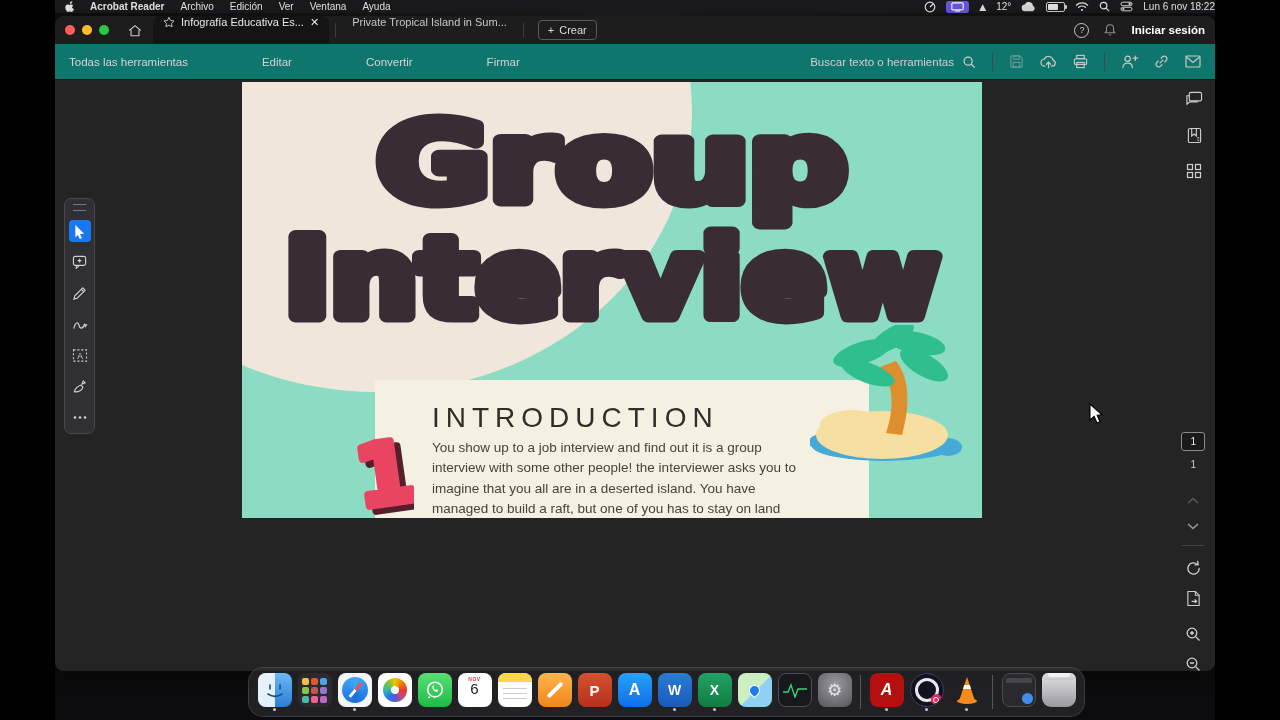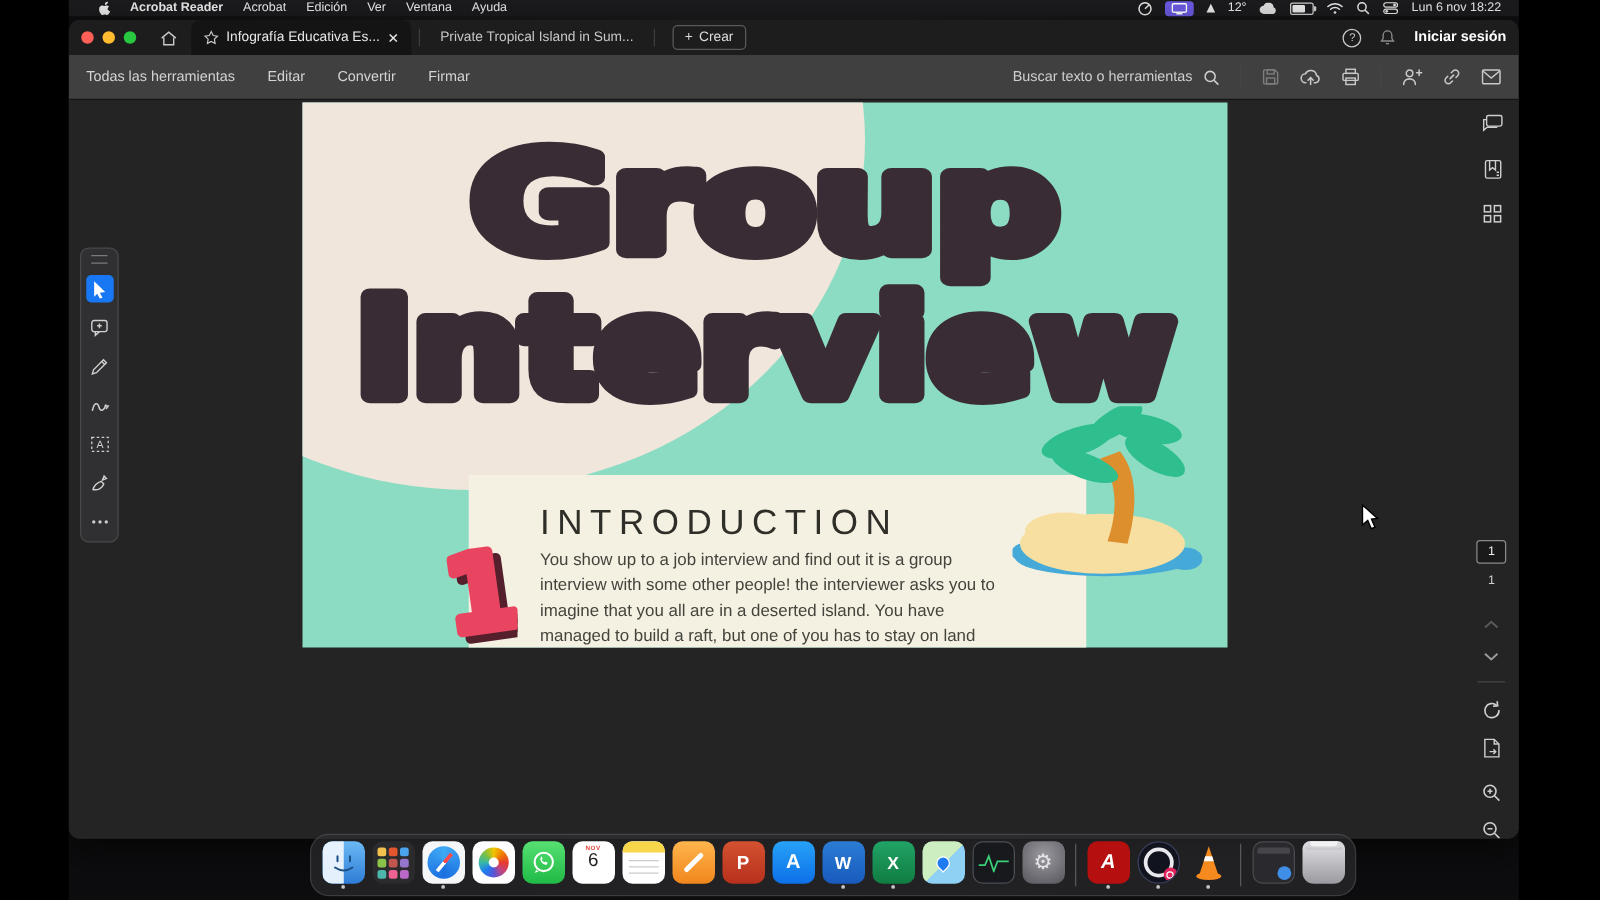--- a/index.html
+++ b/index.html
@@ -1,49 +1,49 @@
 <!DOCTYPE html>
 <html><head>
 <meta charset="utf-8">
 <style>
   html,body{margin:0;padding:0;background:#000;width:1280px;height:720px;overflow:hidden;
     font-family:"Liberation Sans",sans-serif;-webkit-font-smoothing:antialiased;}
   .screen{position:absolute;left:55px;top:0;width:1160px;height:720px;
     background:radial-gradient(ellipse at 50% 10%, #1d1d1f, #0d0d0f 75%);}
   
   .menubar{position:absolute;left:0;top:0;width:100%;height:13px;background:#1b1b1d;
-    display:flex;align-items:center;color:#e9e9e9;font-size:10px;padding:0 14px;box-sizing:border-box;gap:0;}
+    display:flex;align-items:center;color:#e9e9e9;font-size:10px;padding:0 0;box-sizing:border-box;gap:0;}
   .menubar .mi{padding:0 8px;white-space:nowrap;}
   .menubar .app{font-weight:bold;}
   .mb-right{margin-left:auto;display:flex;align-items:center;gap:10px;}
   .sicon{display:inline-flex;align-items:center;justify-content:center;color:#e9e9e9;}
   .mirror-active{background:#6a5ae0;border-radius:3px;padding:1px 5px;}
   .battery{width:17px;height:8px;border:1px solid #cfcfcf;border-radius:2px;position:relative;}
   .battery::before{content:"";position:absolute;left:1px;top:1px;bottom:1px;width:60%;background:#e9e9e9;border-radius:1px;}
   .battery::after{content:"";position:absolute;right:-3px;top:2px;width:2px;height:4px;background:#cfcfcf;border-radius:0 1px 1px 0;}
   
   .window{position:absolute;left:0;top:16px;width:1160px;height:655px;background:#232323;
     border-radius:9px;overflow:hidden;box-shadow:0 10px 30px rgba(0,0,0,.6);}
   .tabbar{height:28px;background:#1d1d1d;display:flex;align-items:center;padding:0 10px;gap:6px;}
   .lights{display:flex;gap:7px;margin-right:8px;}
   .light{width:10px;height:10px;border-radius:50%;}
   .l-red{background:#ff5f57}.l-yellow{background:#febc2e}.l-green{background:#28c840}
   .tb-icon{color:#bfbfbf;display:flex;align-items:center;padding:0 5px;}
-  .tab{height:28px;display:flex;align-items:center;gap:6px;padding:0 10px;font-size:11px;color:#c7c7c7;max-width:170px;white-space:nowrap;overflow:hidden;}
+  .tab{height:28px;display:flex;align-items:flex-start;gap:6px;padding:0 10px;font-size:11px;color:#c7c7c7;max-width:170px;white-space:nowrap;overflow:hidden;}
   .tab.active{background:#141414;color:#e8e8e8;border-radius:7px 7px 0 0;}
   .tabdiv{width:1px;height:14px;background:#3d3d3d;}
   .crear{display:flex;align-items:center;gap:5px;border:1px solid #5a5a5a;border-radius:4px;
     color:#dcdcdc;font-size:11px;padding:3px 9px;margin-left:8px;}
   .tb-right{margin-left:auto;display:flex;align-items:center;gap:14px;color:#c9c9c9;}
   .qmark{width:13px;height:13px;border:1px solid #c9c9c9;border-radius:50%;font-size:9px;
     display:flex;align-items:center;justify-content:center;}
   .signin{font-size:11.5px;font-weight:bold;color:#fff;}
   
-  .toolbar{height:35px;background:#404040;border-bottom:1px solid #151515;display:flex;align-items:center;
-    padding:0 14px;color:#d4d4d4;font-size:11.5px;}
+  .toolbar{height:35px;background:#0f766e;border-bottom:1px solid #151515;display:flex;align-items:center;
+    padding:0 14px;color:#d4d4d4;font-size:11.5px;gap:48px;}
   .toolbar .titem{margin-right:26px;white-space:nowrap;}
   .tool-right{margin-left:auto;display:flex;align-items:center;gap:16px;}
   .search-lbl{color:#cfcfcf;display:flex;align-items:center;gap:8px;margin-left:16px;}
   .vdiv{width:1px;height:18px;background:#454545;}
   .ticon{display:flex;align-items:center;}
   .dim{opacity:.45;}
   
   .content{position:relative;height:591px;background:#242424;overflow:hidden;}
   
   .lrail{position:absolute;left:9px;top:118px;width:29px;background:#303032;border:1px solid #48484a;
@@ -132,21 +132,21 @@
 <div class="screen">
 
   <div class="menubar">
     <span class="mi sicon">
       <svg width="11" height="12" viewBox="0 0 16 18" fill="#e9e9e9">
         <path d="M10.3 4.4c.9-.1 2-.7 2.6-1.5.5-.7 1-1.7.8-2.7-1 .1-2.1.7-2.8 1.4-.6.7-1 1.8-.6 2.8z"></path>
         <path d="M13.4 9.6c0-2 1.6-3 1.7-3-.9-1.3-2.3-1.5-2.8-1.5-1.2-.1-2.3.7-2.9.7-.6 0-1.5-.7-2.5-.7C5 5.1 3.2 6.6 3.2 9.5c0 1.8.7 3.7 1.5 4.9.7 1 1.5 2.2 2.6 2.1 1-.1 1.4-.7 2.7-.7s1.6.7 2.7.7c1.1 0 1.8-1 2.5-2.1.8-1.2 1.1-2.3 1.1-2.4-.1 0-2.9-1.1-2.9-2.4z"></path>
       </svg>
     </span>
     <span class="mi app">Acrobat Reader</span>
-    <span class="mi">Acrobat</span>
+    <span class="mi">Archivo</span>
     <span class="mi">Edición</span>
     <span class="mi">Ver</span>
     <span class="mi">Ventana</span>
     <span class="mi">Ayuda</span>
 
     <span class="mb-right">
       <span class="sicon">
         <svg width="12" height="12" viewBox="0 0 12 12" fill="none" stroke="#e9e9e9" stroke-width="1.2">
           <circle cx="6" cy="6" r="4.8"></circle>
             <path d="M6 6 L9.4 2.8"></path>

